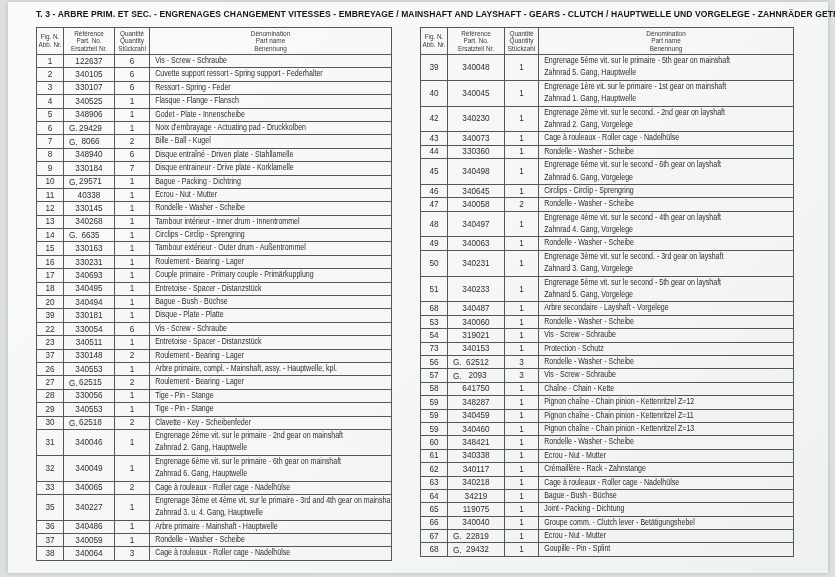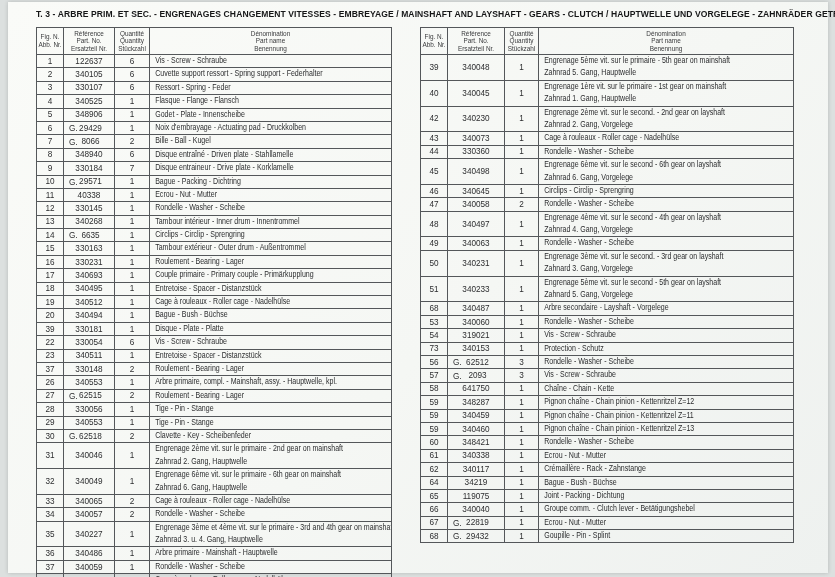--- a/index.html
+++ b/index.html
@@ -222,28 +222,20 @@
         </tr>
         <tr>
           <td class="c-fig">18</td>
           <td class="c-ref"><span class="num">340495</span></td>
           <td class="c-qty">1</td>
           <td class="c-den">
             <div class="den-line">Entretoise - Spacer - Distanzstück</div>
           </td>
         </tr>
         <tr>
-          <td class="c-fig">19</td>
-          <td class="c-ref"><span class="num">340512</span></td>
-          <td class="c-qty">1</td>
-          <td class="c-den">
-            <div class="den-line">Cage à rouleaux - Roller cage - Nadelhülse</div>
-          </td>
-        </tr>
-        <tr>
           <td class="c-fig">20</td>
           <td class="c-ref"><span class="num">340494</span></td>
           <td class="c-qty">1</td>
           <td class="c-den">
             <div class="den-line">Bague - Bush - Büchse</div>
           </td>
         </tr>
         <tr>
           <td class="c-fig">39</td>
           <td class="c-ref"><span class="num">330181</span></td>
@@ -333,28 +325,20 @@
             <div class="den-line">Engrenage 6ème vit. sur le primaire - 6th gear on mainshaft</div>
             <div class="den-line">Zahnrad 6. Gang, Hauptwelle</div>
           </td>
         </tr>
         <tr>
           <td class="c-fig">33</td>
           <td class="c-ref"><span class="num">340065</span></td>
           <td class="c-qty">2</td>
           <td class="c-den">
             <div class="den-line">Cage à rouleaux - Roller cage - Nadelhülse</div>
-          </td>
-        </tr>
-        <tr>
-          <td class="c-fig">34</td>
-          <td class="c-ref"><span class="num">340057</span></td>
-          <td class="c-qty">2</td>
-          <td class="c-den">
-            <div class="den-line">Rondelle - Washer - Scheibe</div>
           </td>
         </tr>
         <tr>
           <td class="c-fig">35</td>
           <td class="c-ref"><span class="num">340227</span></td>
           <td class="c-qty">1</td>
           <td class="c-den">
             <div class="den-line">Engrenage 3ème et 4ème vit. sur le primaire - 3rd and 4th gear on mainshaft</div>
             <div class="den-line">Zahnrad 3. u. 4. Gang, Hauptwelle</div>
           </td>
@@ -618,20 +602,28 @@
         </tr>
         <tr>
           <td class="c-fig">62</td>
           <td class="c-ref"><span class="num">340117</span></td>
           <td class="c-qty">1</td>
           <td class="c-den">
             <div class="den-line">Crémaillère - Rack - Zahnstange</div>
           </td>
         </tr>
         <tr>
+          <td class="c-fig">63</td>
+          <td class="c-ref"><span class="num">340218</span></td>
+          <td class="c-qty">1</td>
+          <td class="c-den">
+            <div class="den-line">Cage à rouleaux - Roller cage - Nadelhülse</div>
+          </td>
+        </tr>
+        <tr>
           <td class="c-fig">64</td>
           <td class="c-ref"><span class="num">34219</span></td>
           <td class="c-qty">1</td>
           <td class="c-den">
             <div class="den-line">Bague - Bush - Büchse</div>
           </td>
         </tr>
         <tr>
           <td class="c-fig">65</td>
           <td class="c-ref"><span class="num">119075</span></td>

